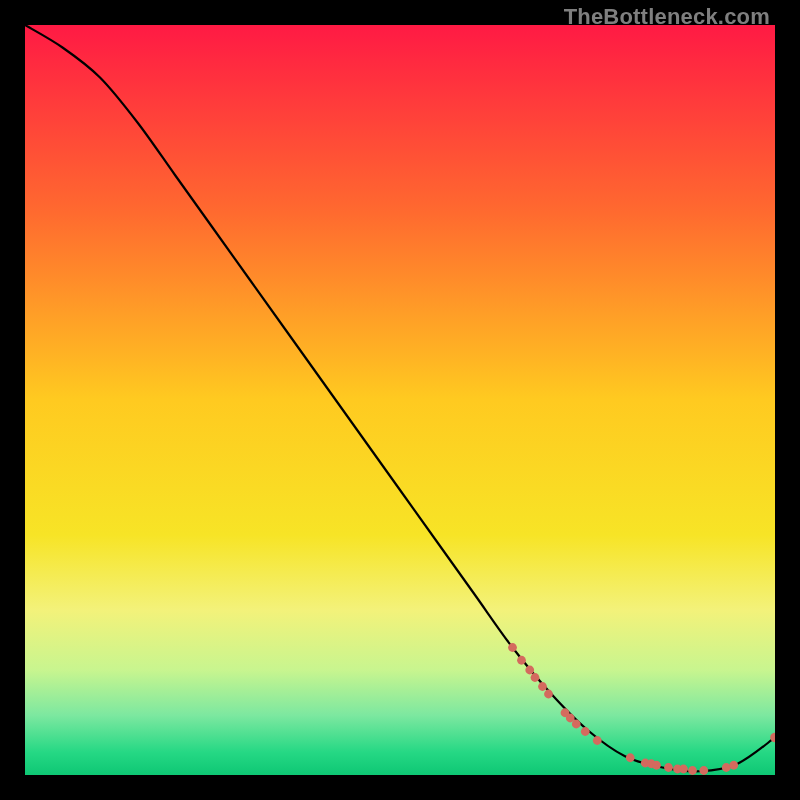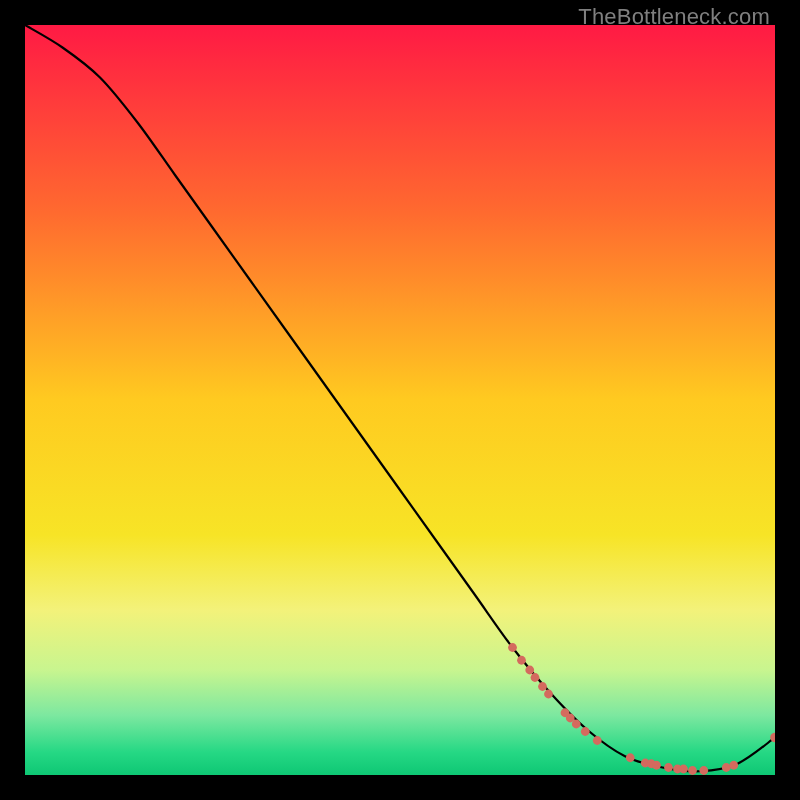--- a/index.html
+++ b/index.html
@@ -18,21 +18,21 @@
     width: 750px;
     height: 750px;
     background: #000;
   }
   .watermark {
     position: absolute;
     top: 4px;
     right: 30px;
     color: #7f7f7f;
     font-size: 22px;
-    font-weight: 400;
+    font-weight: 700;
     letter-spacing: 0.2px;
     user-select: none;
   }
   svg { display: block; }
 </style>
 </head>
 <body>
 
 <div class="frame">
   <svg width="750" height="750" viewBox="0 0 750 750" xmlns="http://www.w3.org/2000/svg">

